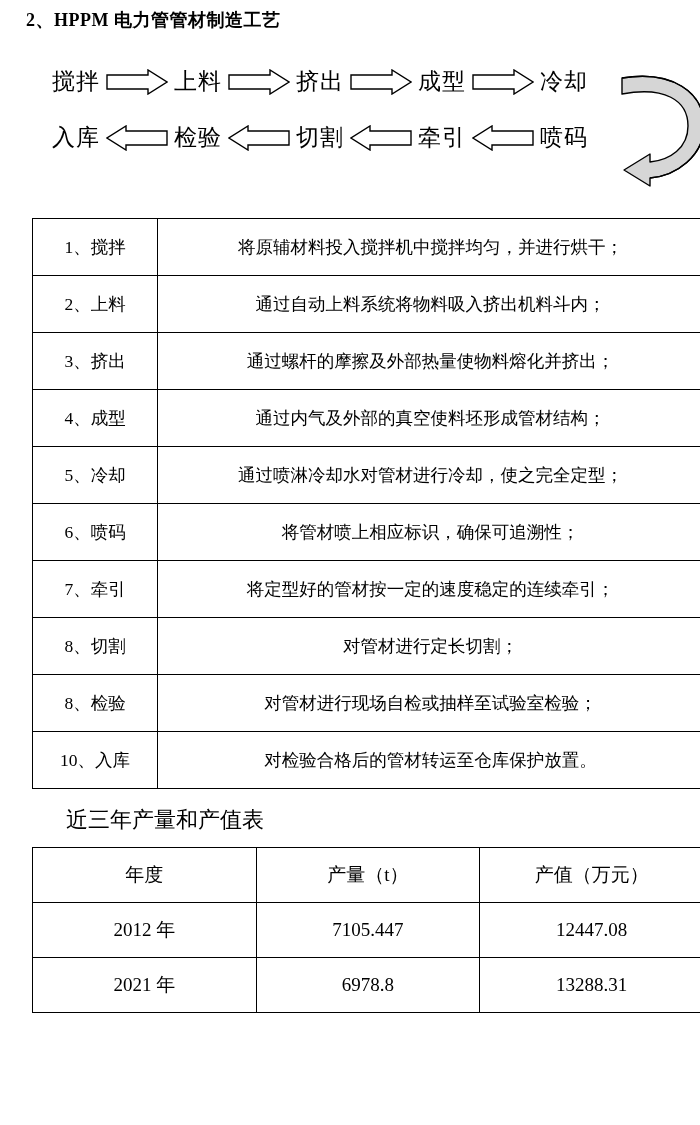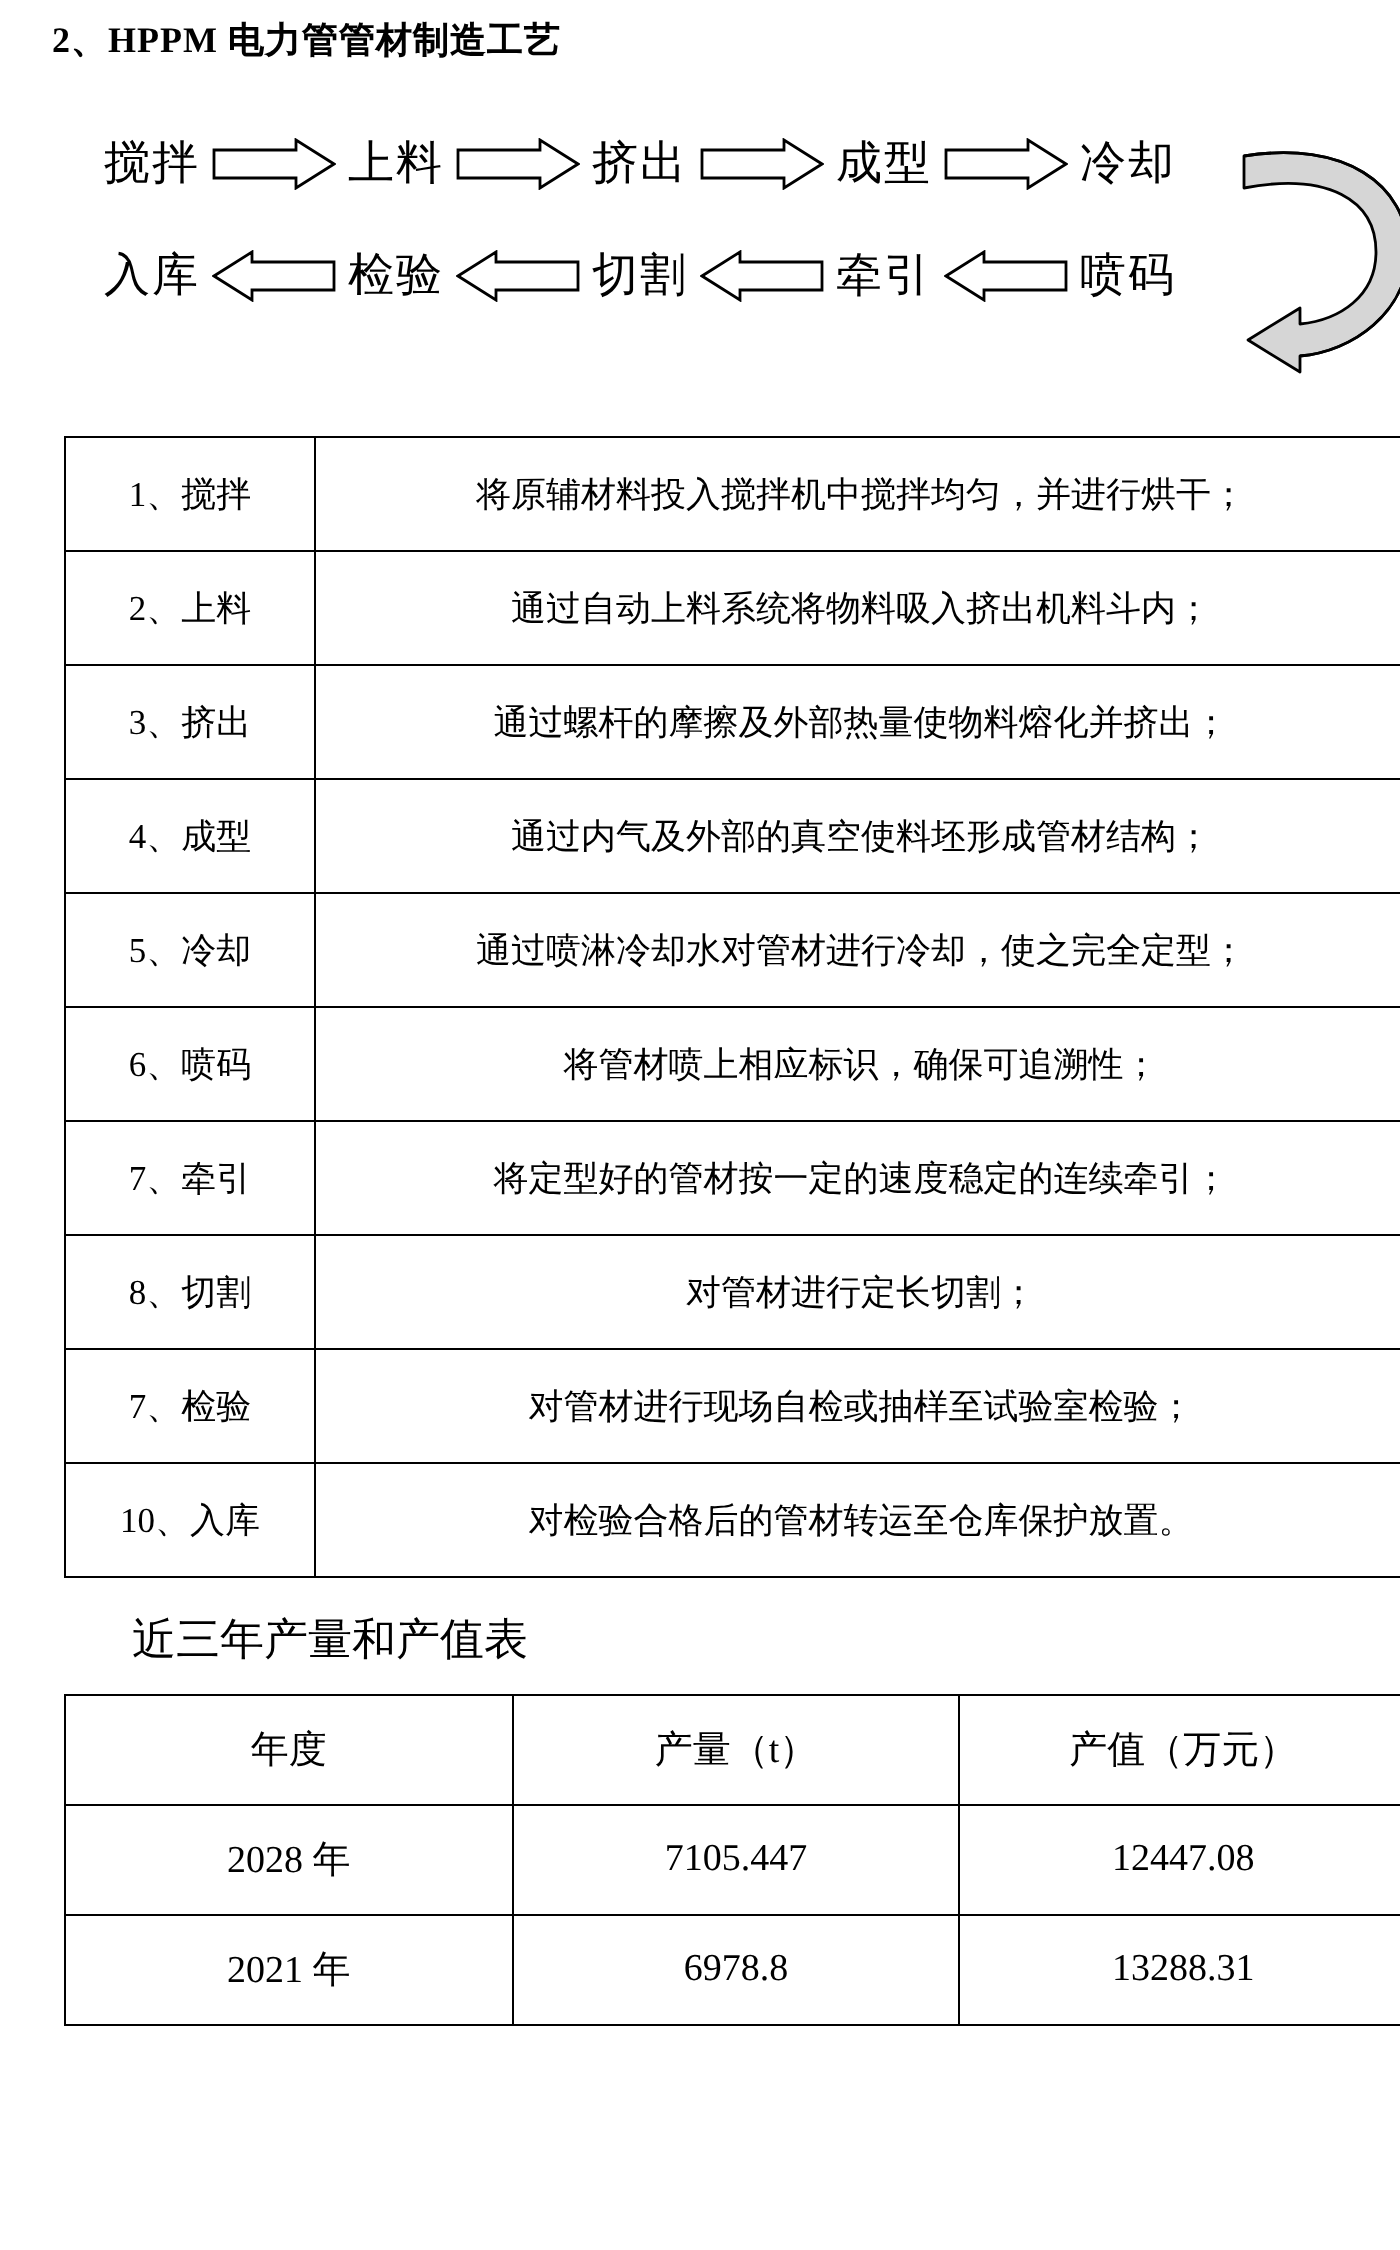--- a/index.html
+++ b/index.html
@@ -234,41 +234,41 @@
       </tr>
       <tr>
         <td class="col-name">7、牵引</td>
         <td class="col-desc">将定型好的管材按一定的速度稳定的连续牵引；</td>
       </tr>
       <tr>
         <td class="col-name">8、切割</td>
         <td class="col-desc">对管材进行定长切割；</td>
       </tr>
       <tr>
-        <td class="col-name">7、检验</td>
+        <td class="col-name">8、检验</td>
         <td class="col-desc">对管材进行现场自检或抽样至试验室检验；</td>
       </tr>
       <tr>
         <td class="col-name">10、入库</td>
         <td class="col-desc">对检验合格后的管材转运至仓库保护放置。</td>
       </tr>
     </tbody>
   </table>
 
   <div class="table-caption">近三年产量和产值表</div>
 
   <table class="prod-table">
     <tbody>
       <tr>
         <td class="hdr">年度</td>
         <td class="hdr">产量（t）</td>
         <td class="hdr">产值（万元）</td>
       </tr>
       <tr>
-        <td>2028 年</td>
+        <td>2012 年</td>
         <td>7105.447</td>
         <td>12447.08</td>
       </tr>
       <tr>
         <td>2021 年</td>
         <td>6978.8</td>
         <td>13288.31</td>
       </tr>
     </tbody>
   </table>

